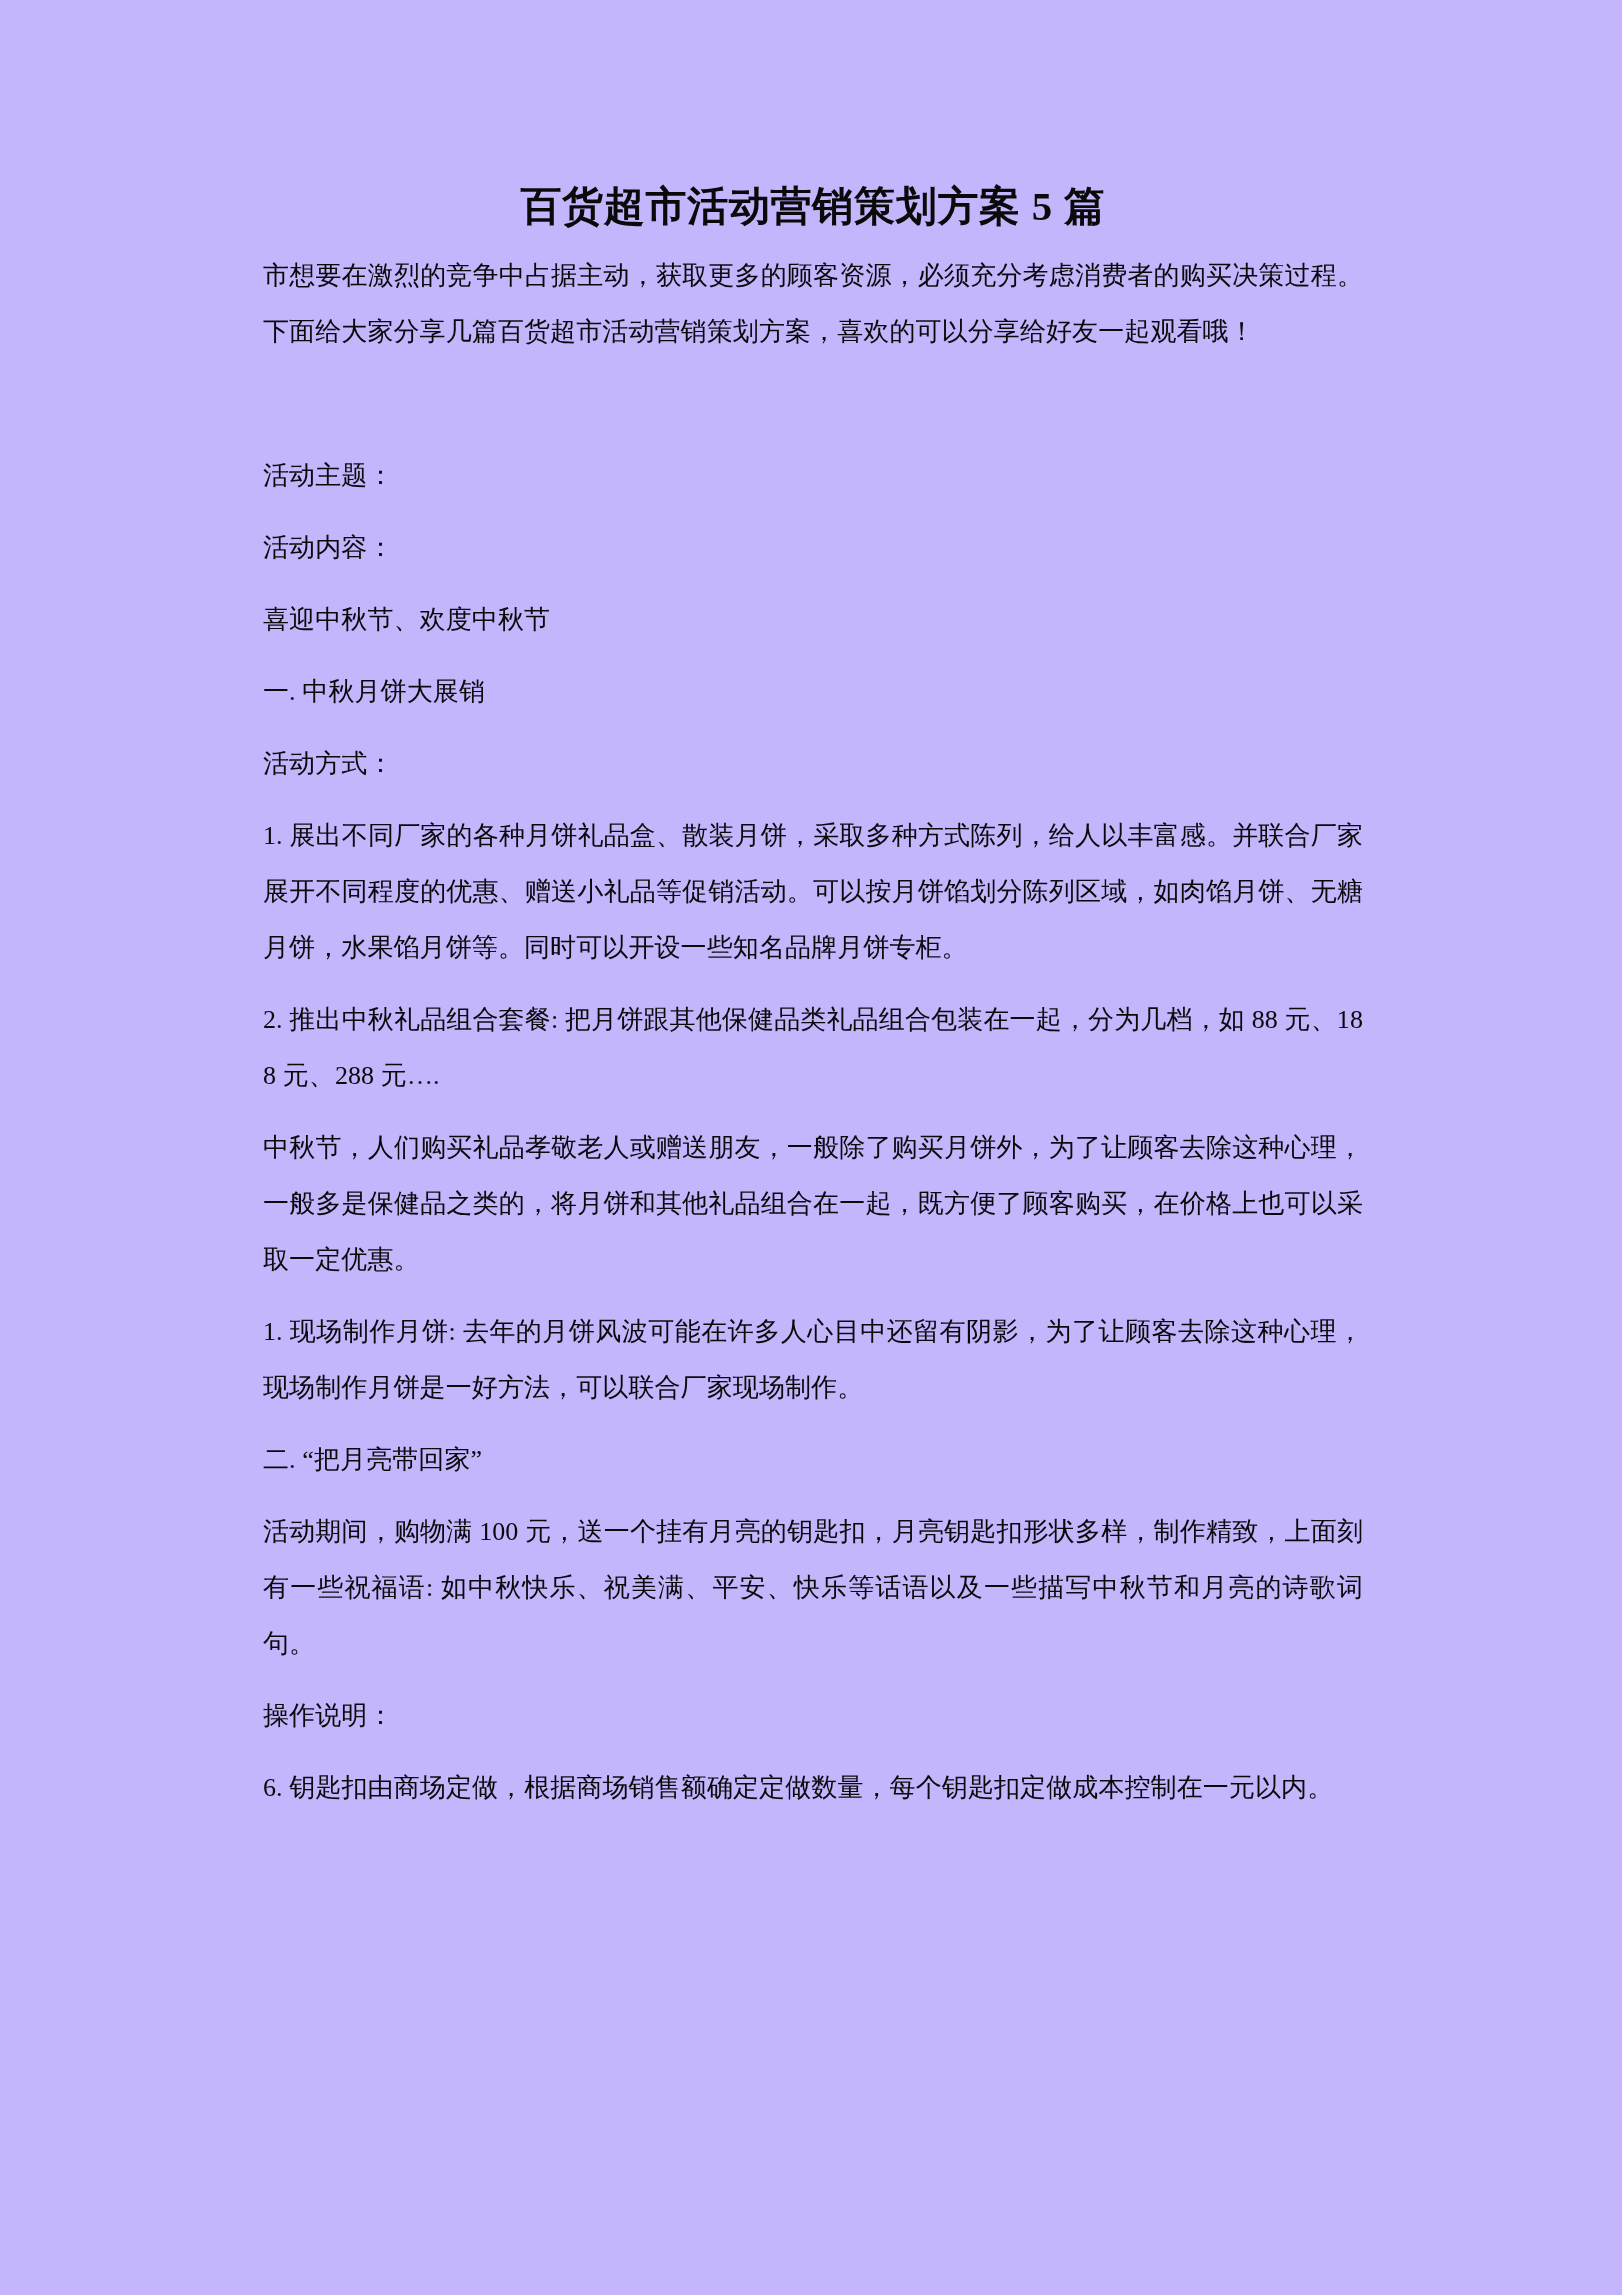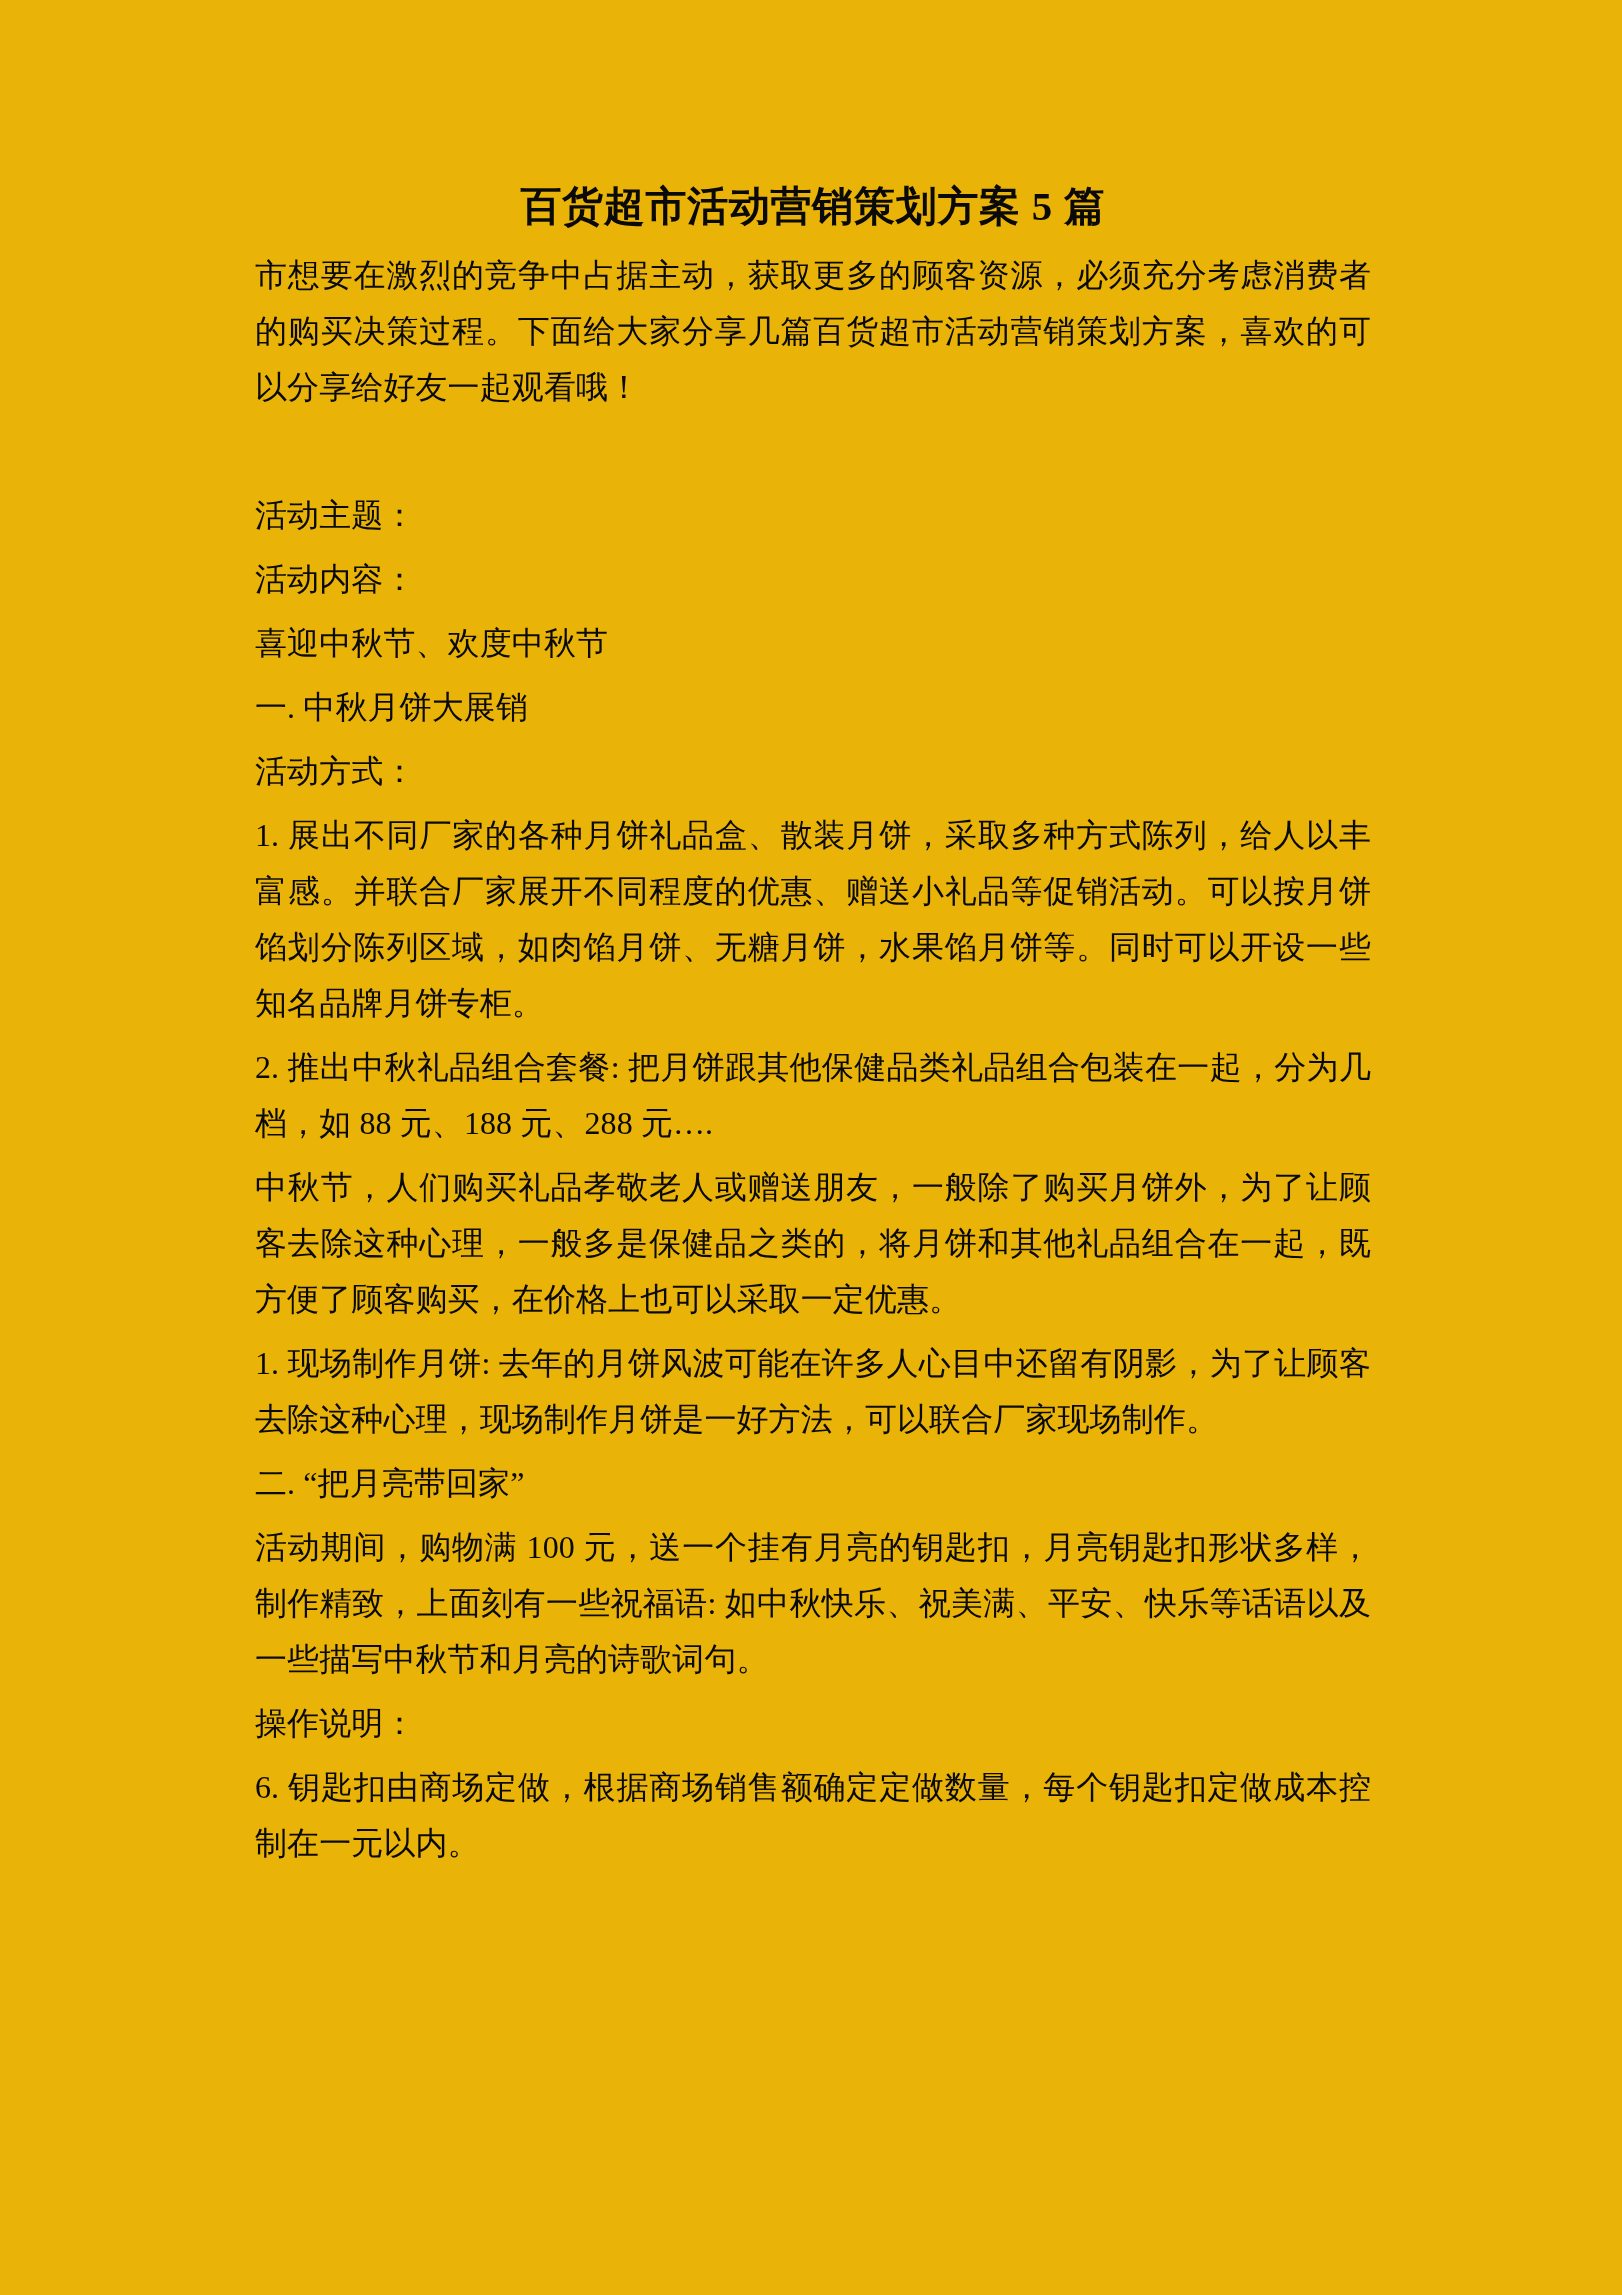--- a/index.html
+++ b/index.html
@@ -5,21 +5,21 @@
 <style>
   html, body {
     margin: 0;
     padding: 0;
     background: #ffffff;
   }
   .page {
     position: relative;
     width: 1623px;
     height: 2295px;
-    background: #eab308;
+    background: #c4b5fd;
     box-sizing: border-box;
     overflow: hidden;
     font-family: "Liberation Serif", "DejaVu Serif", serif;
     color: #0a0a0a;
   }
   .content {
     position: absolute;
     left: 247px;
     top: 181px;
     width: 1132px;
@@ -27,23 +27,23 @@
   .doc-title {
     font-size: 41px;
     font-weight: bold;
     text-align: center;
     line-height: 1.25;
     letter-spacing: 0.7px;
     margin: 0 0 14.4px 0;
     white-space: pre;
   }
   .para {
-    font-size: 32px;
+    font-size: 26px;
     line-height: 56px;
-    margin: 8px;
+    margin: 16px;
     text-align: justify;
     text-justify: inter-ideograph;
     letter-spacing: 0.1px;
     word-break: break-all;
   }
   .para + .para { margin-top: 0; }
   .spacer-lg { height: 56px; }
 </style>
 </head>
 <body>

